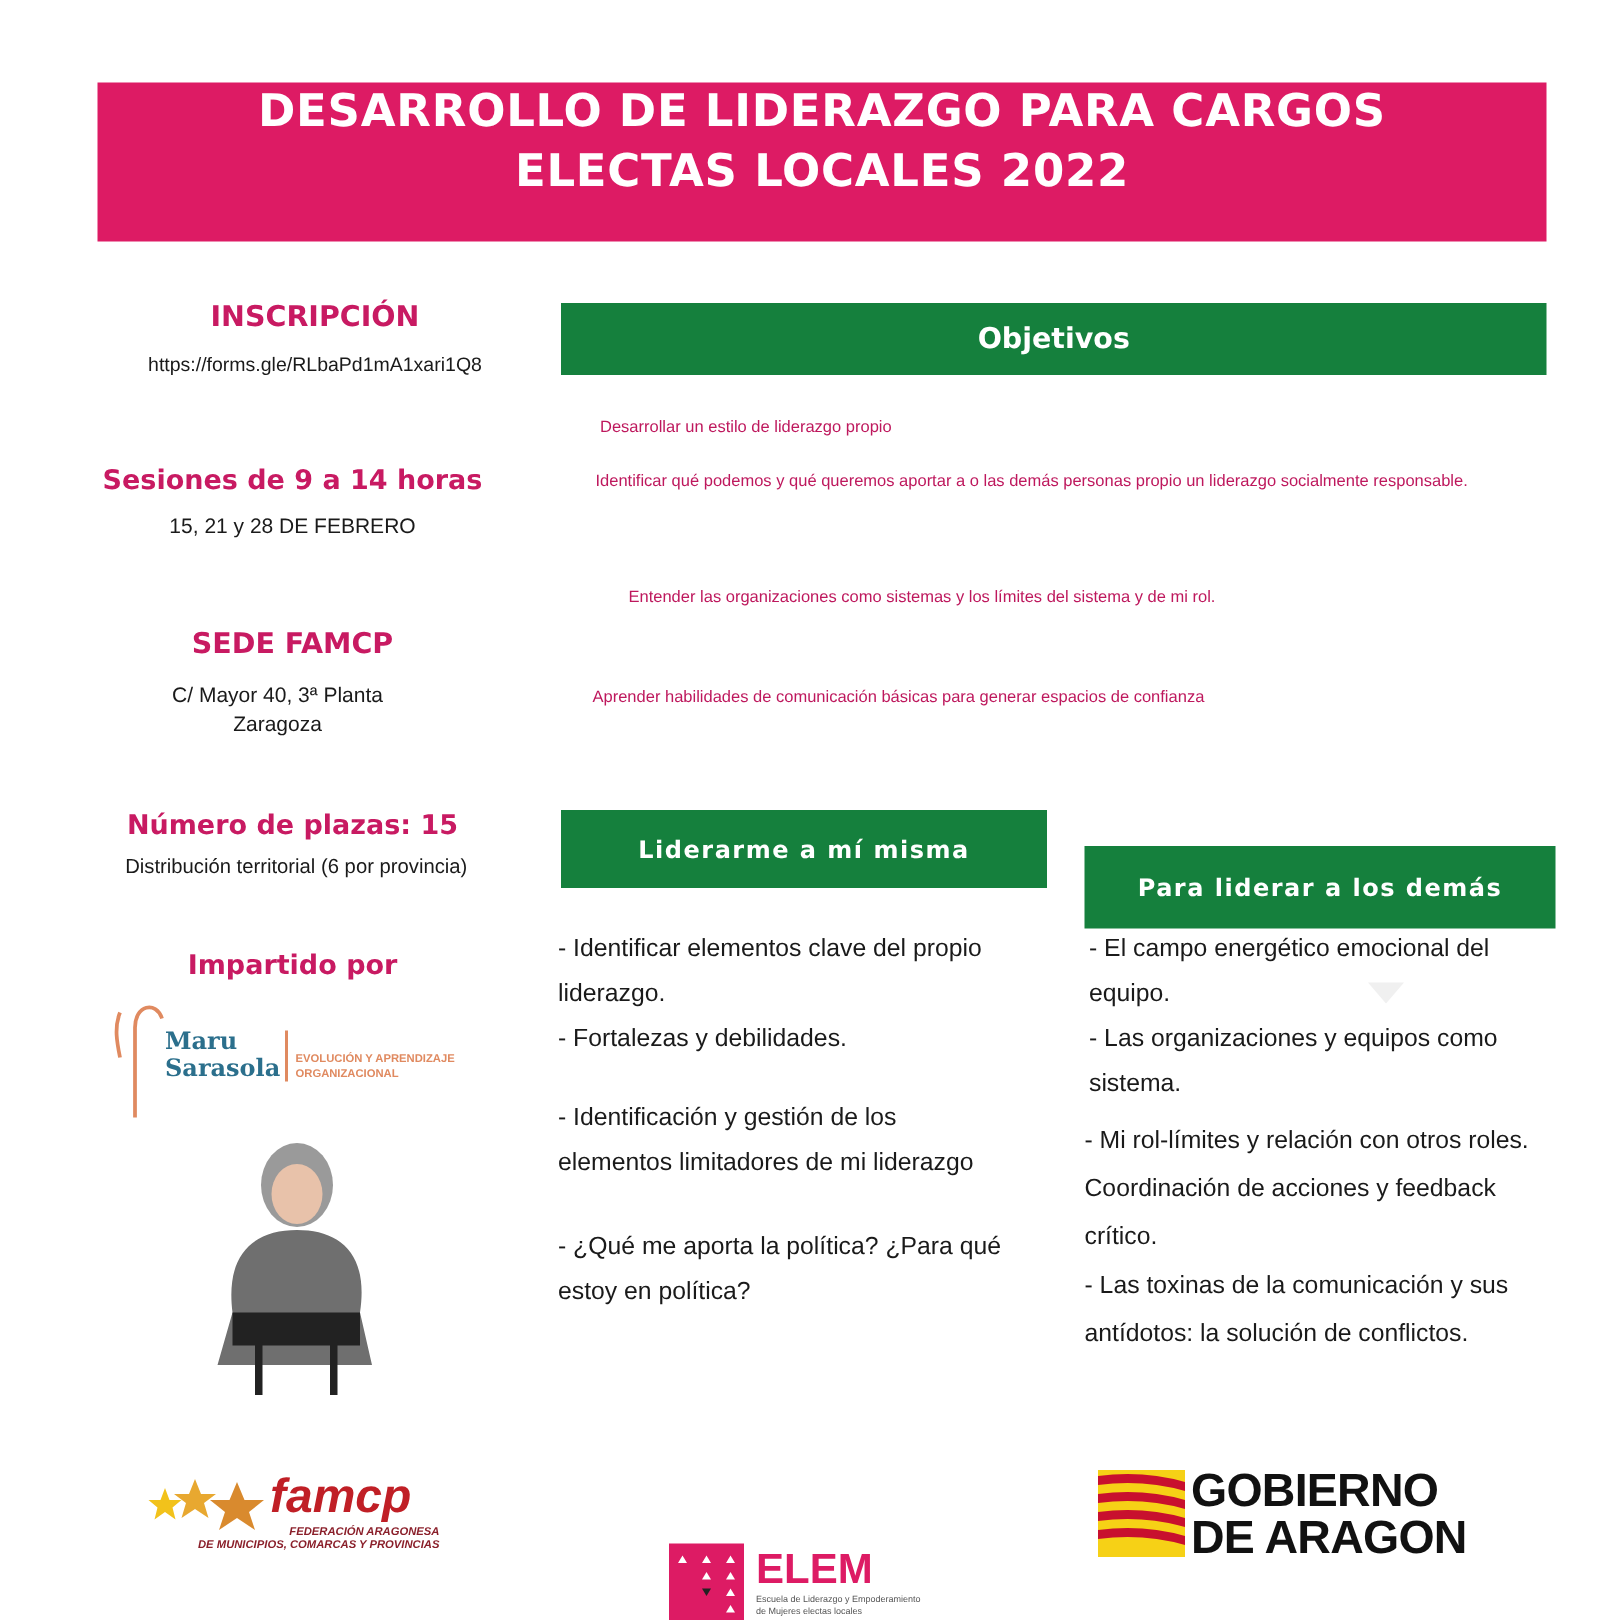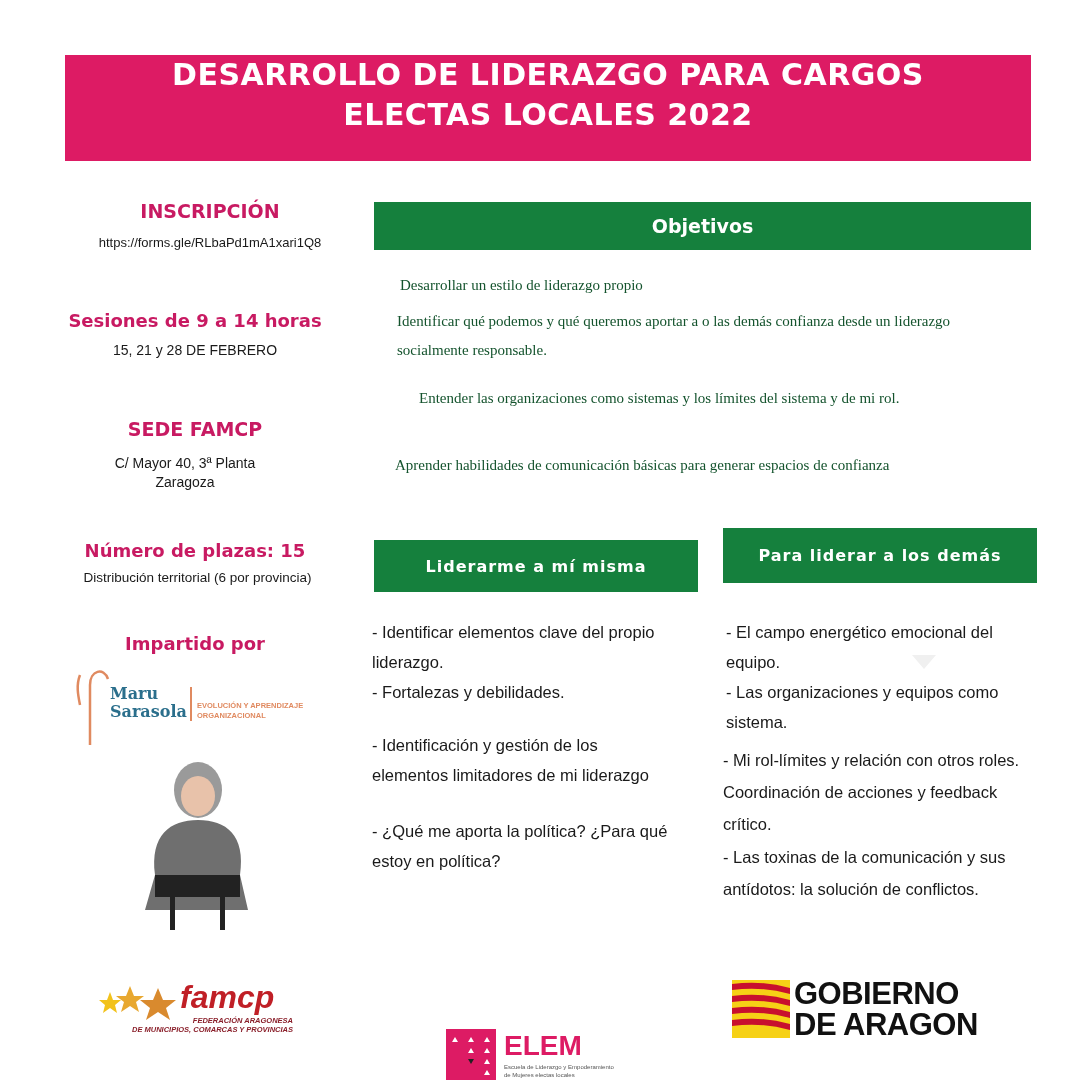--- a/index.html
+++ b/index.html
@@ -3,21 +3,21 @@
 <meta charset="utf-8">
 <style>
   html,body{margin:0;padding:0;background:#fff;}
   body{width:1080px;height:1080px;position:relative;overflow:hidden;font-family:"Liberation Sans",sans-serif;color:#1a1a1a;}
   .abs{position:absolute;}
   .banner{left:65px;top:55px;width:966px;height:106px;background:#dd1b64;color:#fff;display:flex;justify-content:center;text-align:center;}
   .banner span{font-family:"DejaVu Sans",sans-serif;font-weight:bold;font-size:30px;line-height:40px;letter-spacing:0.5px;width:880px;}
   .lh{color:#c81a62;font-family:"DejaVu Sans",sans-serif;font-weight:bold;text-align:center;}
   .lt{text-align:center;font-size:14px;color:#1a1a1a;}
   .box{background:#15803d;color:#fff;display:flex;align-items:center;justify-content:center;font-family:"DejaVu Sans",sans-serif;font-weight:bold;}
-  .obj{font-size:15px;line-height:29px;color:#14532d;font-family:Liberation Serif, serif;}
+  .obj{font-size:11px;line-height:29px;color:#be185d;}
   .li{font-size:16.5px;line-height:30px;color:#1a1a1a;}
 </style>
 </head>
 <body>
 
 <div class="abs banner">
   <span>DESARROLLO DE LIDERAZGO PARA CARGOS ELECTAS LOCALES 2022</span>
 </div>
 
 <div class="abs lh" style="left:60px;top:200px;width:300px;font-size:19px;">INSCRIPCIÓN</div>
@@ -59,28 +59,28 @@
     <rect x="25" y="125" width="85" height="22" fill="#222"></rect>
     <rect x="40" y="145" width="5" height="35" fill="#222"></rect>
     <rect x="90" y="145" width="5" height="35" fill="#222"></rect>
   </svg>
 </div>
 
 <div class="abs box" style="left:374px;top:202px;width:657px;height:48px;font-size:19px;">
   <span>Objetivos</span>
 </div>
 <div class="abs obj" style="left:400px;top:271px;width:620px;">Desarrollar un estilo de liderazgo propio</div>
-<div class="abs obj" style="left:397px;top:307px;width:625px;">Identificar qué podemos y qué queremos aportar a o las demás confianza desde un liderazgo socialmente responsable.</div>
+<div class="abs obj" style="left:397px;top:307px;width:625px;">Identificar qué podemos y qué queremos aportar a o las demás personas propio un liderazgo socialmente responsable.</div>
 <div class="abs obj" style="left:419px;top:384px;width:625px;">Entender las organizaciones como sistemas y los límites del sistema y de mi rol.</div>
 <div class="abs obj" style="left:395px;top:451px;width:628px;">Aprender habilidades de comunicación básicas para generar espacios de confianza</div>
 
 <div class="abs box" style="left:374px;top:540px;width:324px;height:52px;font-size:16px;letter-spacing:1px;">
   <span>Liderarme a mí misma</span>
 </div>
-<div class="abs box" style="left:723px;top:528px;width:314px;height:55px;font-size:16px;letter-spacing:1px;">
+<div class="abs box" style="left:723px;top:564px;width:314px;height:55px;font-size:16px;letter-spacing:1px;">
   <span>Para liderar a los demás</span>
 </div>
 
 <div class="abs li" style="left:372px;top:617px;width:300px;">- Identificar elementos clave del propio liderazgo.</div>
 <div class="abs li" style="left:372px;top:677px;width:300px;">- Fortalezas y debilidades.</div>
 <div class="abs li" style="left:372px;top:730px;width:300px;">- Identificación y gestión de los elementos limitadores de mi liderazgo</div>
 <div class="abs li" style="left:372px;top:816px;width:320px;">-  ¿Qué me aporta la política? ¿Para qué estoy en política?</div>
 
 <div class="abs li" style="left:726px;top:617px;width:310px;">- El campo energético emocional del equipo.</div>
 <div class="abs li" style="left:726px;top:677px;width:300px;">- Las organizaciones y equipos como  sistema.</div>

